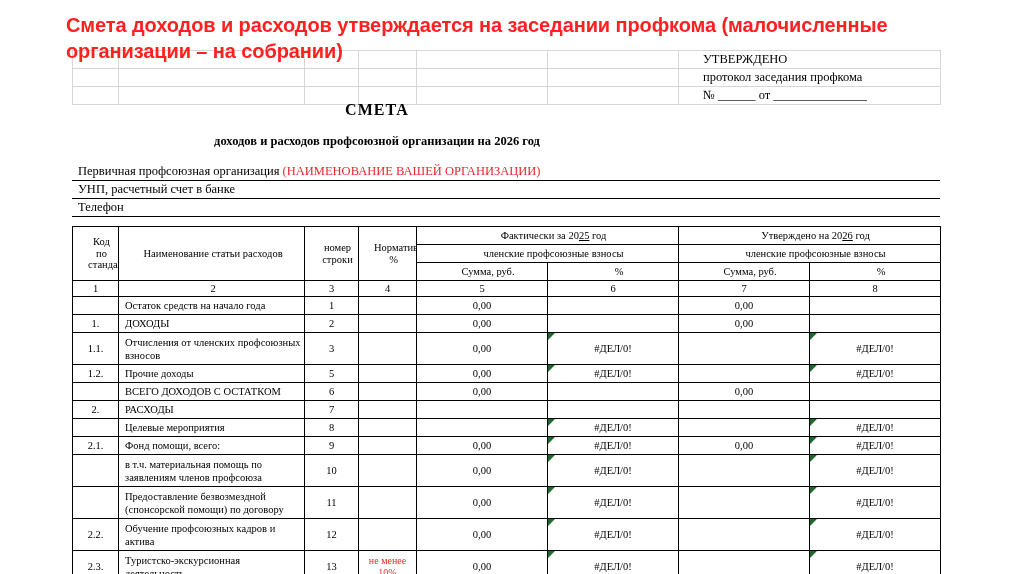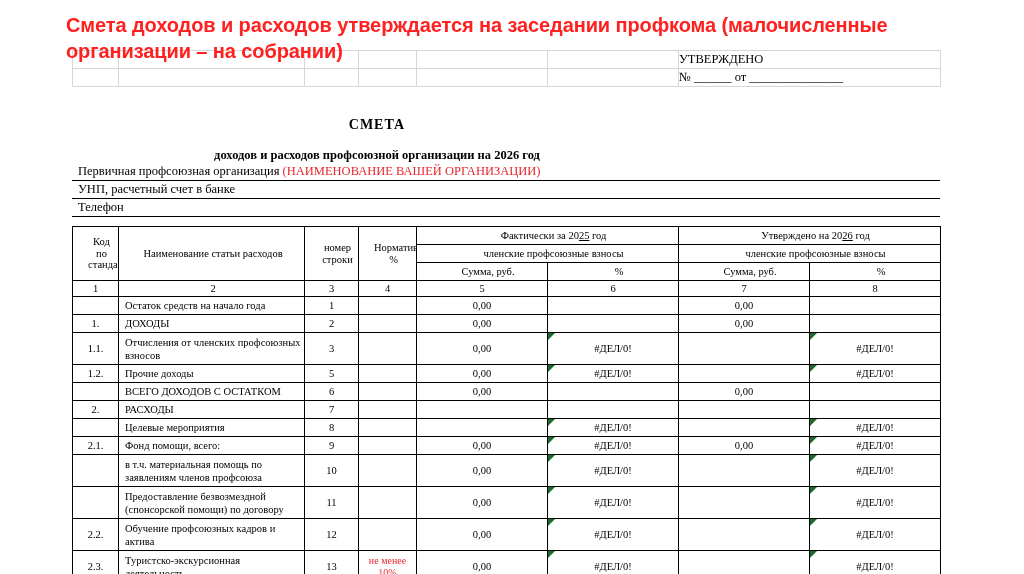--- a/index.html
+++ b/index.html
@@ -45,35 +45,35 @@
     height: 17px;
     padding: 0 4px;
     vertical-align: middle;
     white-space: nowrap;
   }
   #upper-grid td.app {
     border-left: 1px solid #d6d6d6;
     font-family: "Liberation Serif", serif;
     font-size: 12.5px;
     color: #000;
-    padding-left: 0;
+    padding-left: 24px;
     margin-top: 36px;
   }
 
   
   #smeta-block {
     position: absolute;
     left: 72px;
     top: 101px;
     width: 610px;
     text-align: center;
     font-weight: bold;
     z-index: 30;
   }
-  #smeta-title { font-size: 14px; letter-spacing: 1px; margin-top: 16px; }
+  #smeta-title { font-size: 16px; letter-spacing: 1px; }
   #smeta-sub { font-size: 12.5px; margin-top: 15px; }
 
   
   #org-rows {
     position: absolute;
     left: 72px;
     top: 163px;
     width: 868px;
     border-collapse: collapse;
     table-layout: fixed;
@@ -163,20 +163,29 @@
   </colgroup>
   <tbody>
     <tr>
       <td></td>
       <td></td>
       <td></td>
       <td></td>
       <td></td>
       <td></td>
       <td class="app">УТВЕРЖДЕНО</td>
+    </tr>
+    <tr>
+      <td></td>
+      <td></td>
+      <td></td>
+      <td></td>
+      <td></td>
+      <td></td>
+      <td class="app">протокол заседания профкома</td>
     </tr>
     <tr>
       <td></td>
       <td></td>
       <td></td>
       <td></td>
       <td></td>
       <td></td>
       <td class="app">№ ______  от _______________</td>
     </tr>

